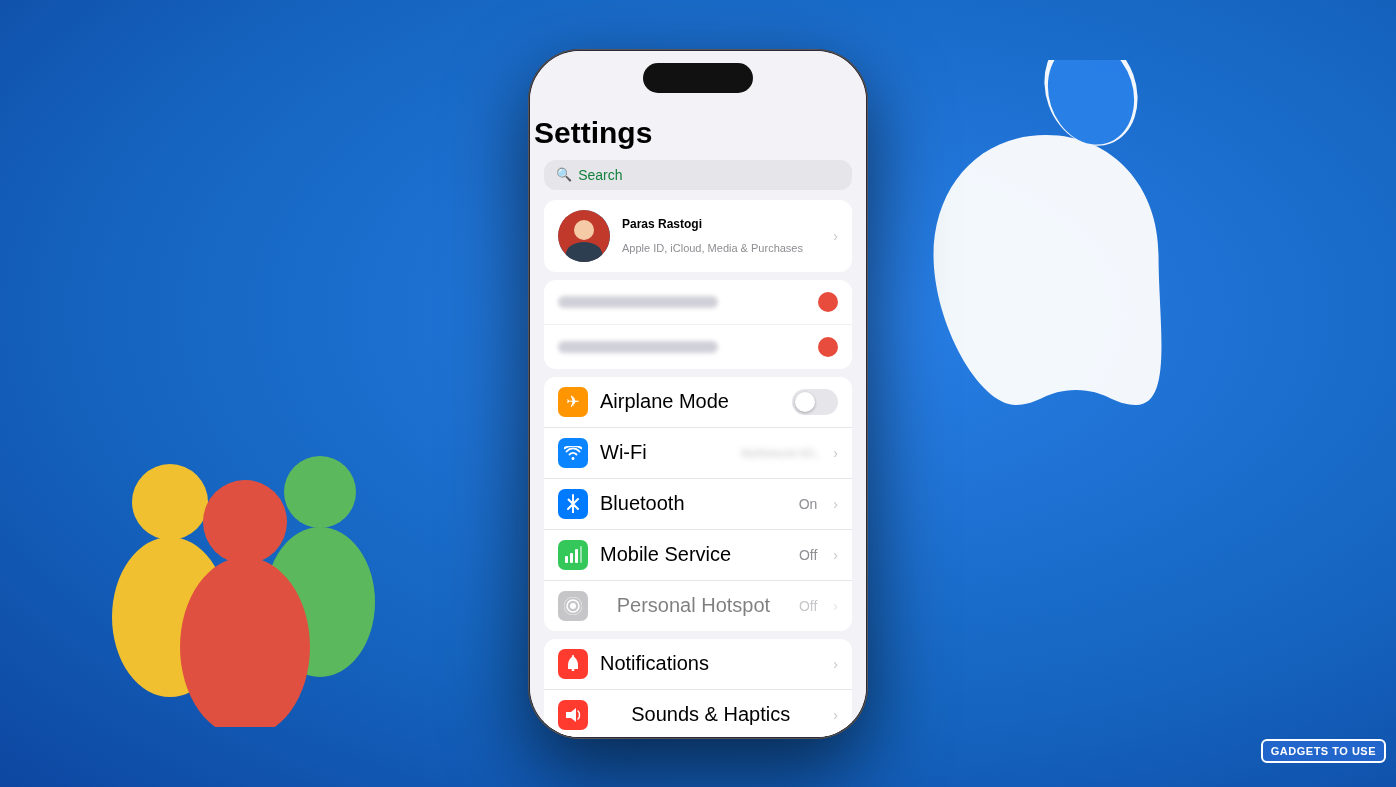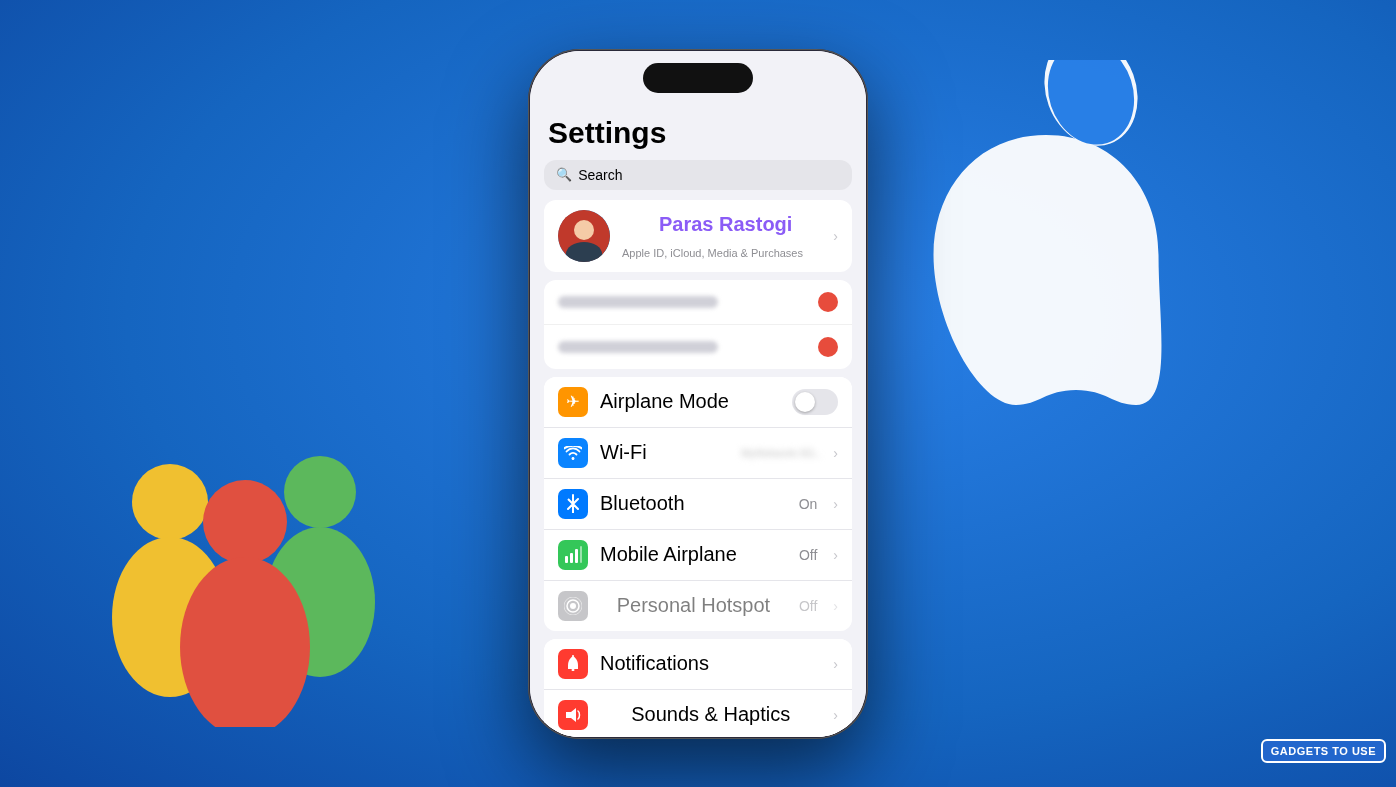--- a/index.html
+++ b/index.html
@@ -106,41 +106,41 @@
       background: #f2f2f7;
       overflow: hidden;
       padding-top: 55px;
     }
 
     
     .settings-title {
       font-size: 30px;
       font-weight: 700;
       color: #000;
-      padding: 10px 18px 6px;
+      padding: 10px 4px 6px;
     }
 
     
     .search-bar {
       margin: 4px 14px 10px;
       background: #e5e5ea;
       border-radius: 12px;
       padding: 7px 12px;
       display: flex;
       align-items: center;
       gap: 6px;
     }
 
     .search-icon-s {
       color: #8e8e93;
       font-size: 13px;
     }
 
     .search-placeholder {
-      color: #000000;
+      color: #15803d;
       font-size: 14px;
     }
 
     
     .card {
       background: #fff;
       border-radius: 12px;
       margin: 0 14px 8px;
       overflow: hidden;
     }
@@ -167,24 +167,23 @@
       align-items: center;
       justify-content: center;
       font-size: 22px;
     }
 
     .profile-info {
       flex: 1;
     }
 
     .profile-name {
-      font-size: 20px;
+      font-size: 12px;
       font-weight: 600;
-      color: #8b5cf6;
-      margin-left: 37px;
+      color: #000000;
     }
 
     .profile-sub {
       font-size: 11px;
       color: #8e8e93;
       margin-top: 11px;
     }
 
     .chevron {
       color: #c7c7cc;
@@ -426,21 +425,21 @@
 
           <div class="settings-row">
             <div class="row-icon icon-green">
               <svg width="18" height="18" viewBox="0 0 18 18" fill="white" xmlns="http://www.w3.org/2000/svg">
                 <rect x="1" y="10" width="3" height="7" rx="1" fill="white"></rect>
                 <rect x="6" y="7" width="3" height="10" rx="1" fill="white"></rect>
                 <rect x="11" y="3" width="3" height="14" rx="1" fill="white"></rect>
                 <rect x="16" y="0" width="2" height="17" rx="1" fill="white" opacity="0.5"></rect>
               </svg>
             </div>
-            <span class="row-label">Mobile Airplane</span>
+            <span class="row-label">Mobile Service</span>
             <span class="row-value">Off</span>
             <span class="chevron">›</span>
           </div>
 
           <div class="settings-row" style="opacity:0.5;">
             <div class="row-icon icon-gray">
               <svg width="18" height="18" viewBox="0 0 18 18" fill="white" xmlns="http://www.w3.org/2000/svg">
                 <circle cx="9" cy="9" r="3" fill="white"></circle>
                 <circle cx="9" cy="9" r="6" stroke="white" stroke-width="1.5" fill="none"></circle>
                 <circle cx="9" cy="9" r="9" stroke="white" stroke-width="1" fill="none" opacity="0.5"></circle>

